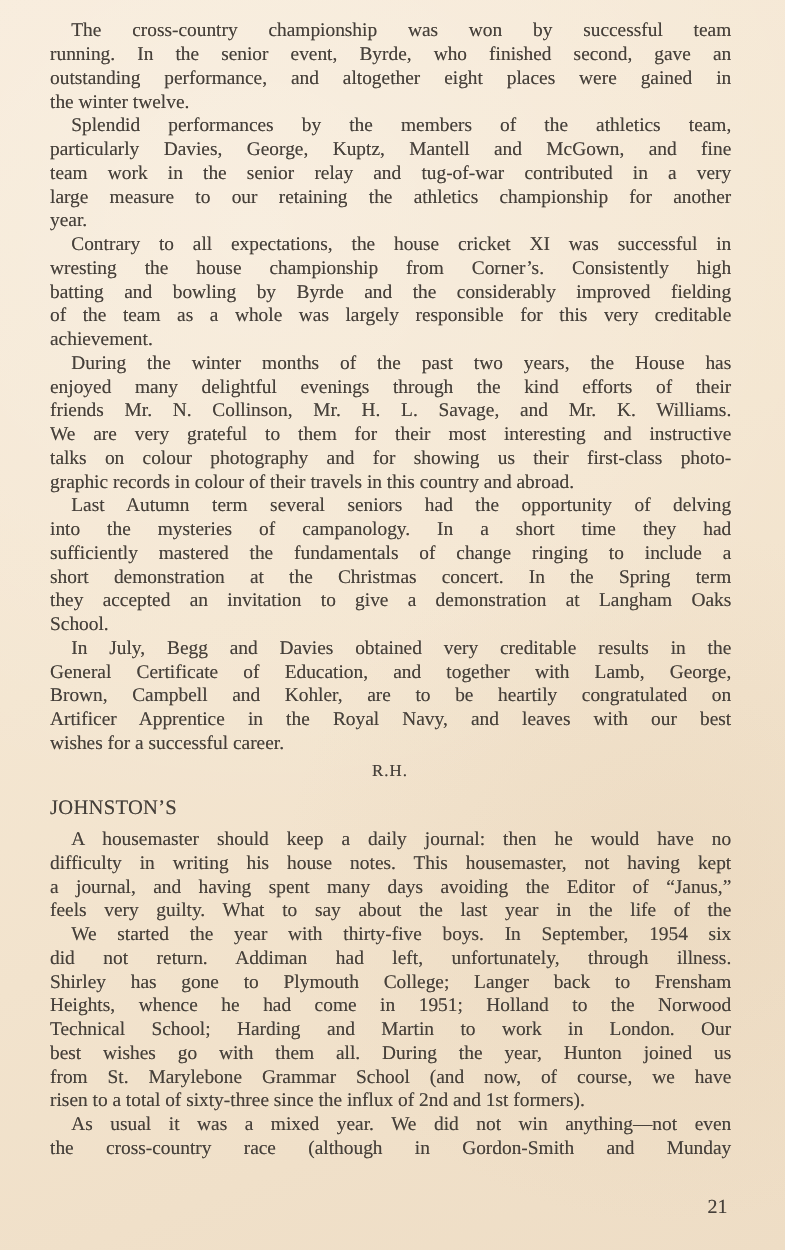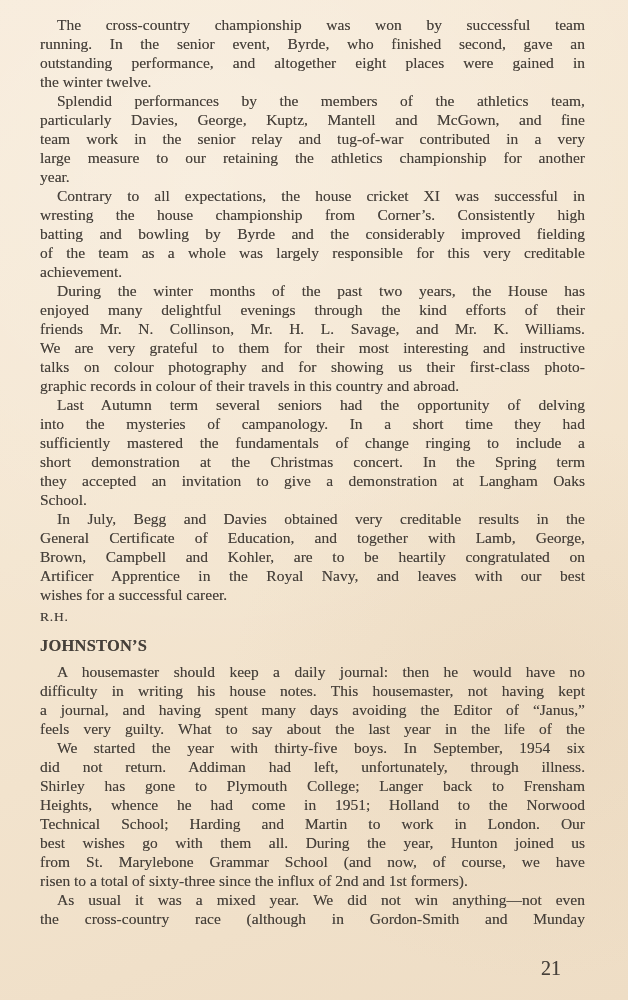--- a/index.html
+++ b/index.html
@@ -30,37 +30,37 @@
     text-shadow:0 0 0.5px rgba(70,64,58,0.55);
   }
   .paragraph{margin:0;}
   .line{
     text-align:justify;
     text-align-last:justify;
   }
   .line.first{text-indent:17px;}
   .line.last{text-align-last:left;}
   .signature{
-    text-align:left;
+    text-align:center;
     font-size:13.5px;
     letter-spacing:0.8px;
     margin-top:3px;
     padding-right:1px;
   }
   .section-heading{
-    font-weight:bold;
+    font-weight:normal;
     font-size:16.5px;
     letter-spacing:0.2px;
     margin-top:10px;
     margin-bottom:7px;
   }
   .page-number{
     position:absolute;
-    top:957px;right:67px;
-    font-size:20px;
+    top:957px;right:46px;
+    font-size:16px;
     text-shadow:0 0 0.5px rgba(70,64,58,0.55);
   }
 </style>
 </head>
 <body>
 
 <div class="page">
   <main class="text-column">
       <div class="paragraph">
         <div class="line first">The cross-country championship was won by successful team</div>

